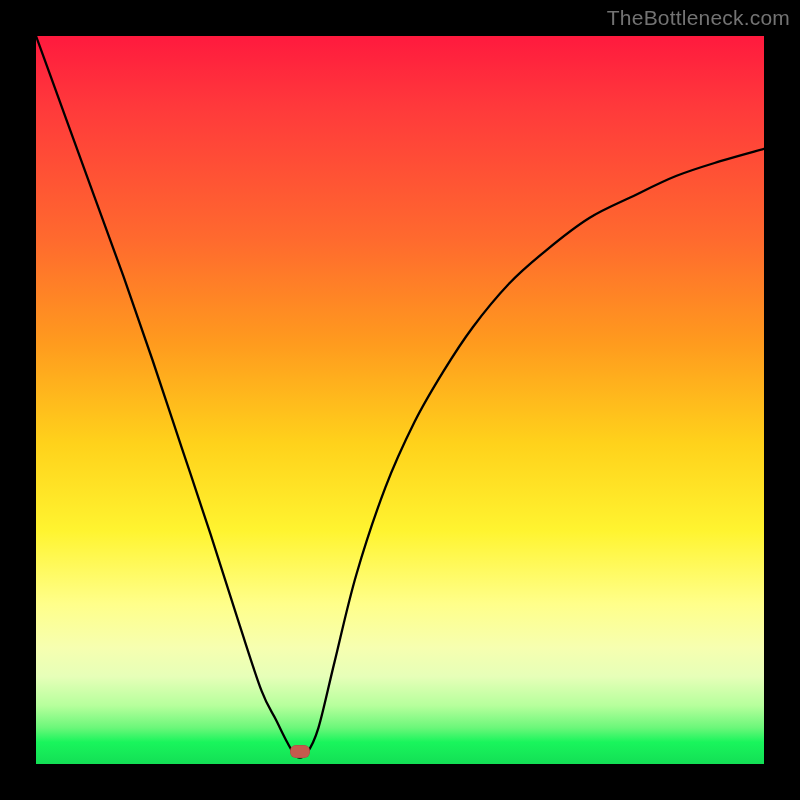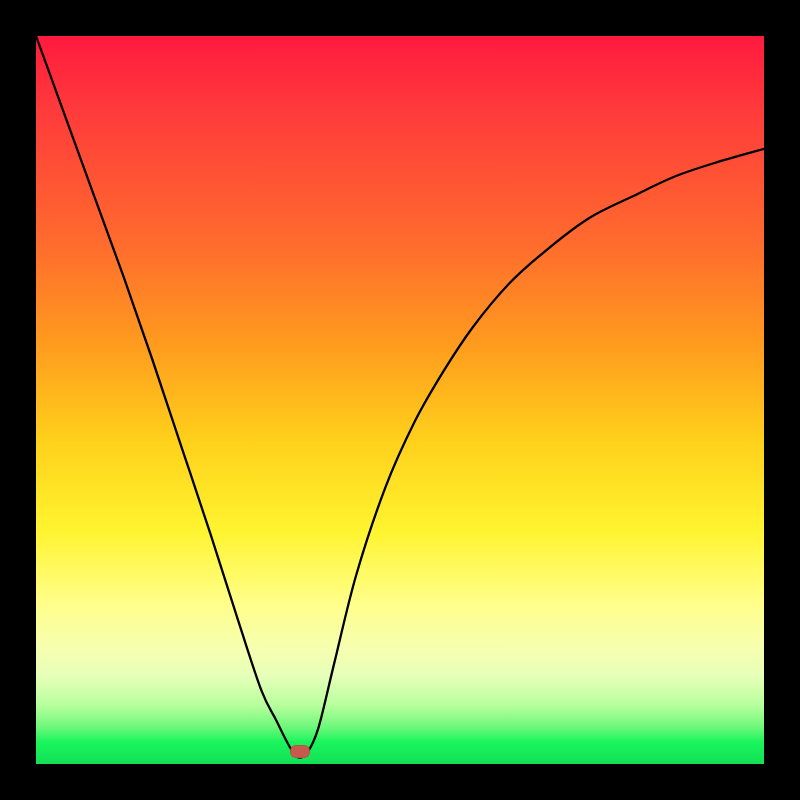--- a/index.html
+++ b/index.html
@@ -64,19 +64,20 @@
     height: 13px;
     border-radius: 6px / 6px;
     background: #c55a4d;
     box-shadow: 0 0 0 0.5px rgba(0,0,0,0.15) inset;
   }
 </style>
 </head>
 <body>
 
 <div class="stage">
+  <div class="watermark">TheBottleneck.com</div>
   <div class="plot">
     <svg class="curve-svg" viewBox="0 0 728 728" preserveAspectRatio="none">
       <path fill="none" stroke="#000" stroke-width="2.3" stroke-linecap="round" d="M 0.0 0.0 C 4.9 13.3, 19.4 53.4, 29.1 80.1 C 38.8 106.8, 48.5 133.5, 58.2 160.2 C 67.9 186.9, 77.7 212.9, 87.4 240.2 C 97.1 267.5, 106.8 295.4, 116.5 324.0 C 126.2 352.5, 135.9 382.2, 145.6 411.3 C 155.3 440.4, 165.0 469.0, 174.7 498.7 C 184.4 528.4, 195.3 563.6, 203.8 589.7 C 212.3 615.8, 219.6 639.4, 225.7 655.2 C 231.7 671.0, 236.0 675.8, 240.2 684.3 C 244.5 692.8, 247.8 700.1, 251.2 706.2 C 254.6 712.2, 257.3 718.9, 260.6 720.7 C 263.9 722.5, 267.2 721.9, 270.8 717.1 C 274.5 712.2, 277.9 706.8, 282.5 691.6 C 287.1 676.4, 292.2 651.6, 298.5 626.1 C 304.8 600.6, 311.8 567.8, 320.3 538.7 C 328.8 509.6, 339.7 476.8, 349.4 451.4 C 359.1 425.9, 368.9 405.3, 378.6 385.8 C 388.3 366.4, 398.0 350.7, 407.7 334.9 C 417.4 319.1, 425.9 305.8, 436.8 291.2 C 447.7 276.6, 461.1 260.3, 473.2 247.5 C 485.3 234.8, 496.3 225.7, 509.6 214.8 C 522.9 203.8, 538.7 191.1, 553.3 182.0 C 567.8 172.9, 582.4 167.2, 597.0 160.2 C 611.5 153.1, 626.1 145.6, 640.6 139.8 C 655.2 134.0, 669.8 129.7, 684.3 125.2 C 698.9 120.7, 720.7 114.9, 728.0 112.8"></path>
     </svg>
     <div class="marker" style="left: 254.264px; top: 708.896px;"></div>
   </div>
 </div>
 
 </body></html>

